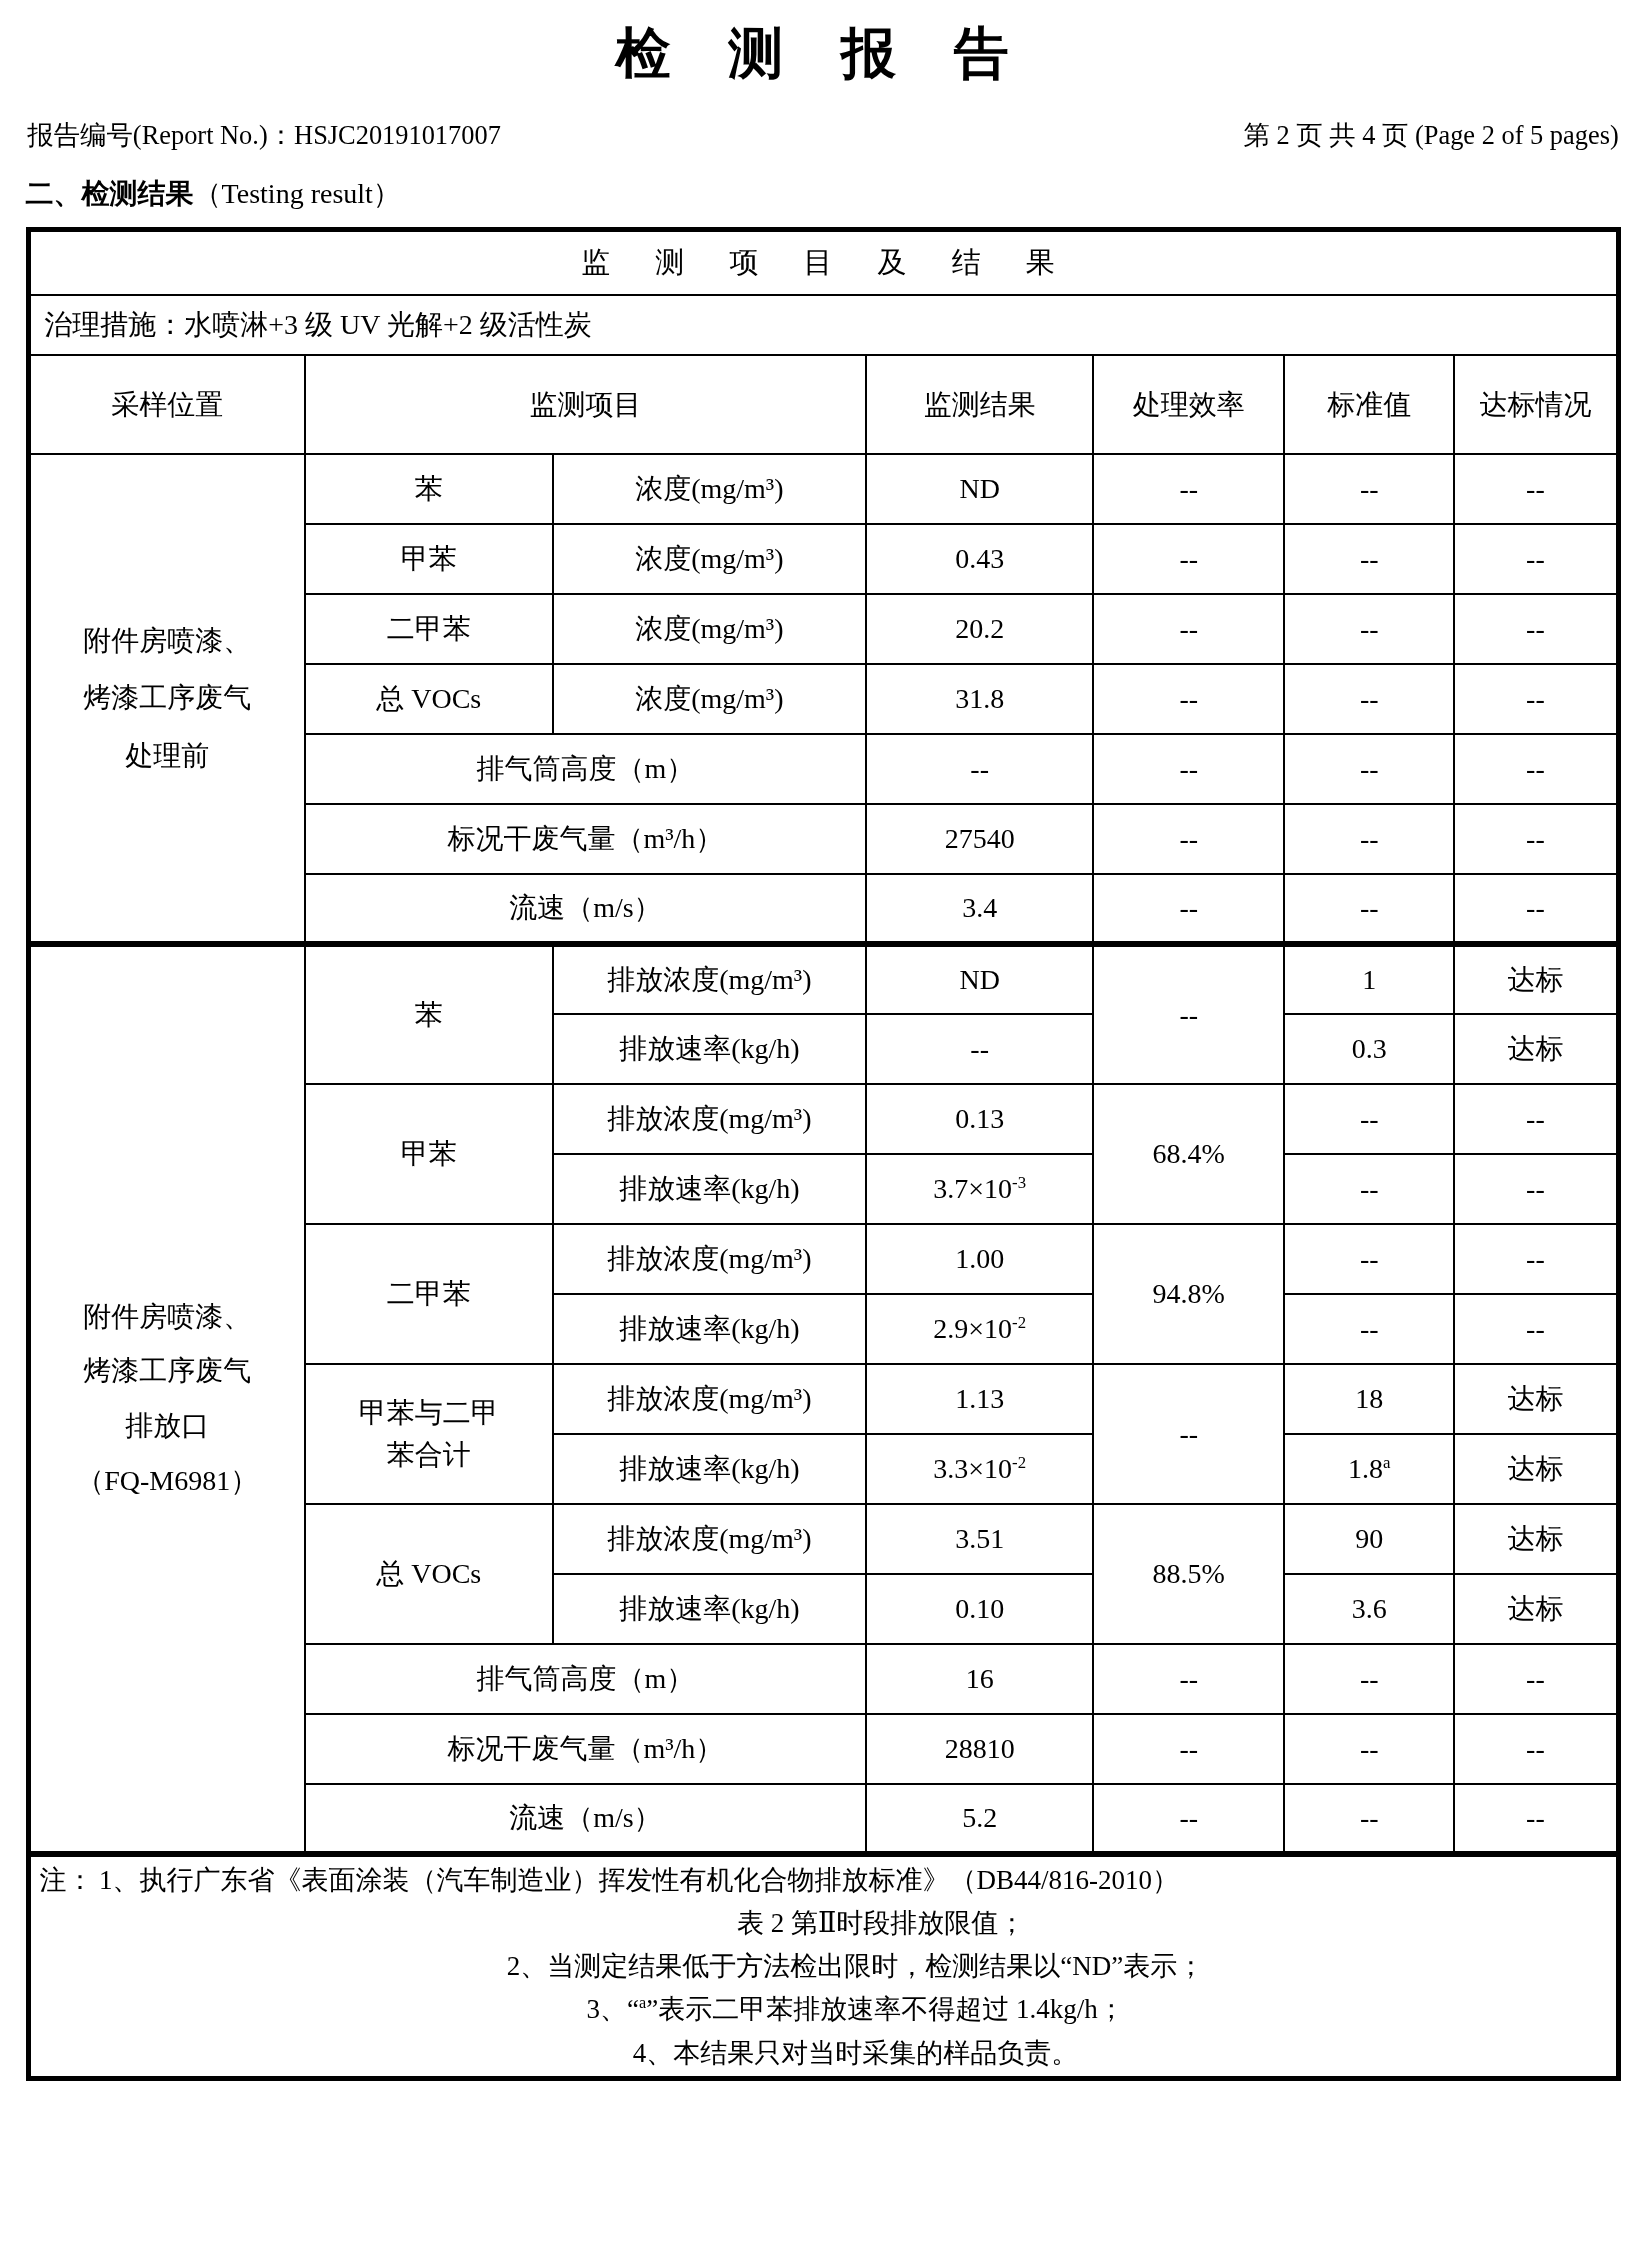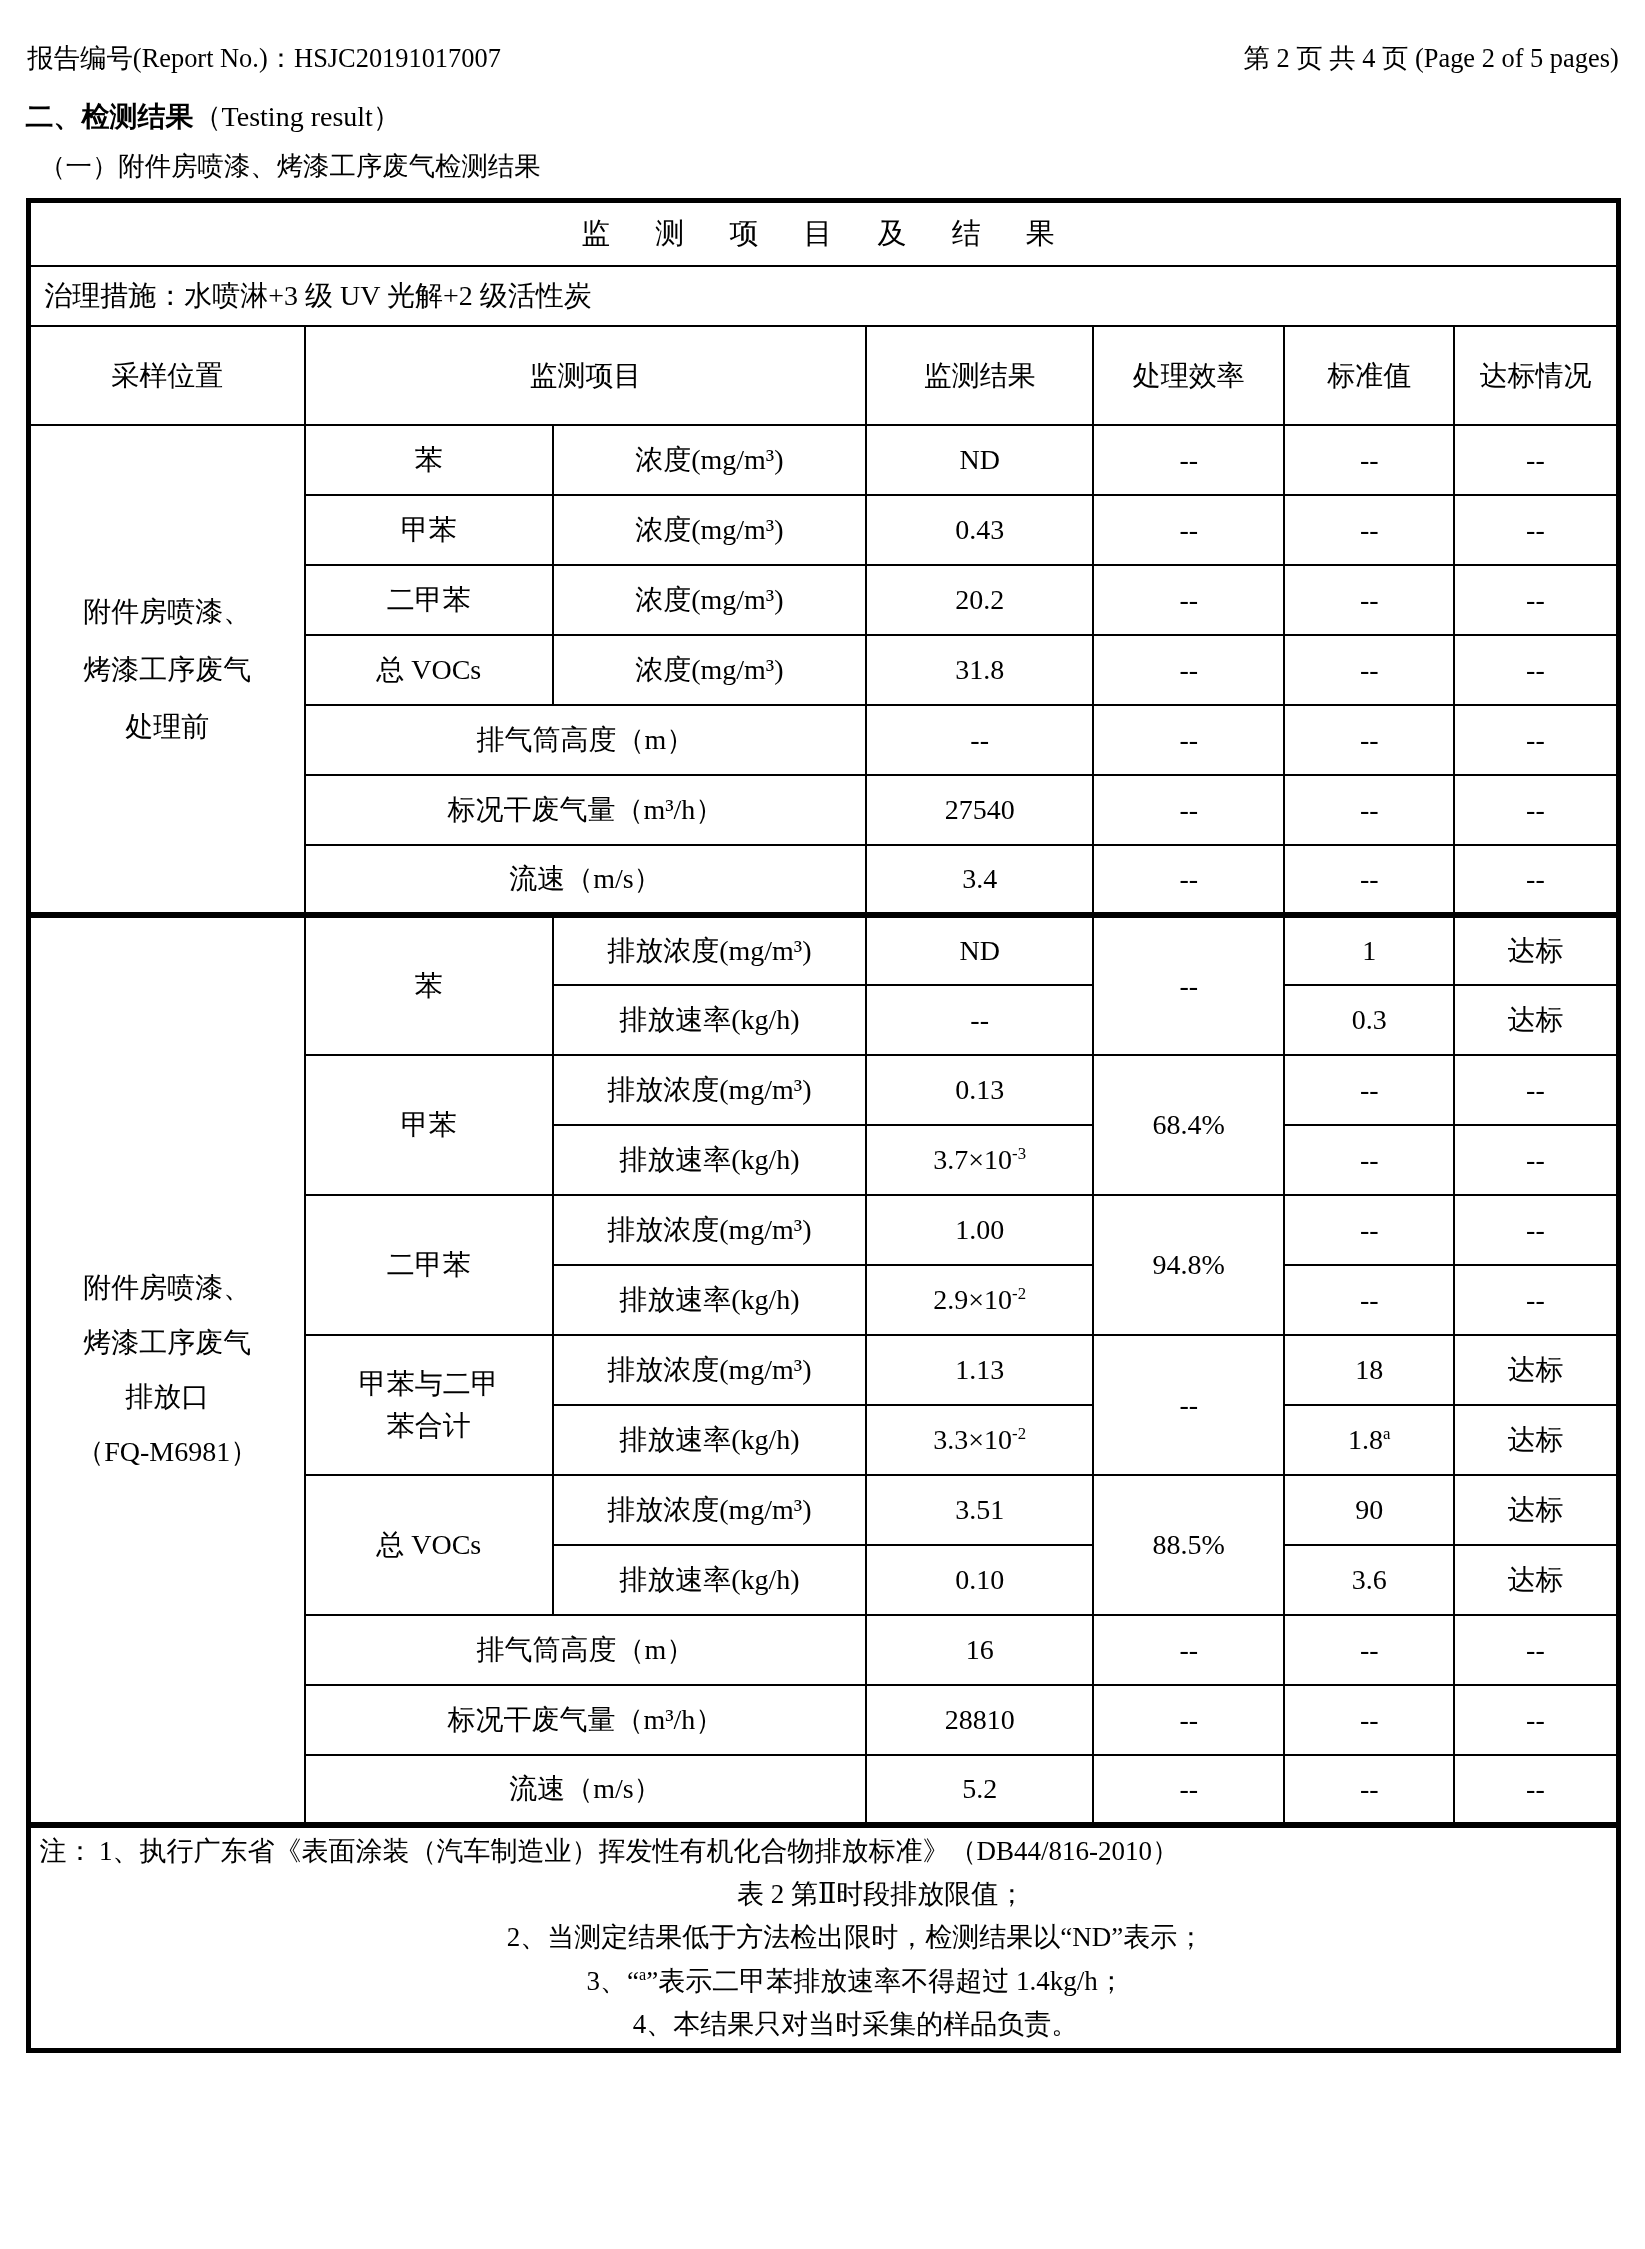--- a/index.html
+++ b/index.html
@@ -68,30 +68,30 @@
   .note-first { display:flex; }
   .note-label { flex:0 0 65px; }
   .note-cont { margin-left:116px; }
   .note-item { margin-left:65px; }
 </style>
 </head>
 <body>
 
 <div class="page">
 
+  <div class="doc-title">检 测 报 告</div>
 
   <div class="meta-row">
     <span>报告编号(Report No.)：HSJC20191017007</span>
     <span>第 2 页  共 4 页  (Page 2 of 5 pages)</span>
   </div>
 
   <div class="section-heading">
     <span class="bold">二、检测结果</span><span>（Testing result）</span>
   </div>
-  <div class="subsection-heading">（一）附件房喷漆、烤漆工序废气检测结果</div>
 
   <table class="report">
     <colgroup>
       <col style="width:17.4%">
         <col style="width:15.6%">
         <col style="width:19.7%">
       <col style="width:14.3%">
         <col style="width:12.0%">
         <col style="width:10.7%">
         <col style="width:10.3%">

